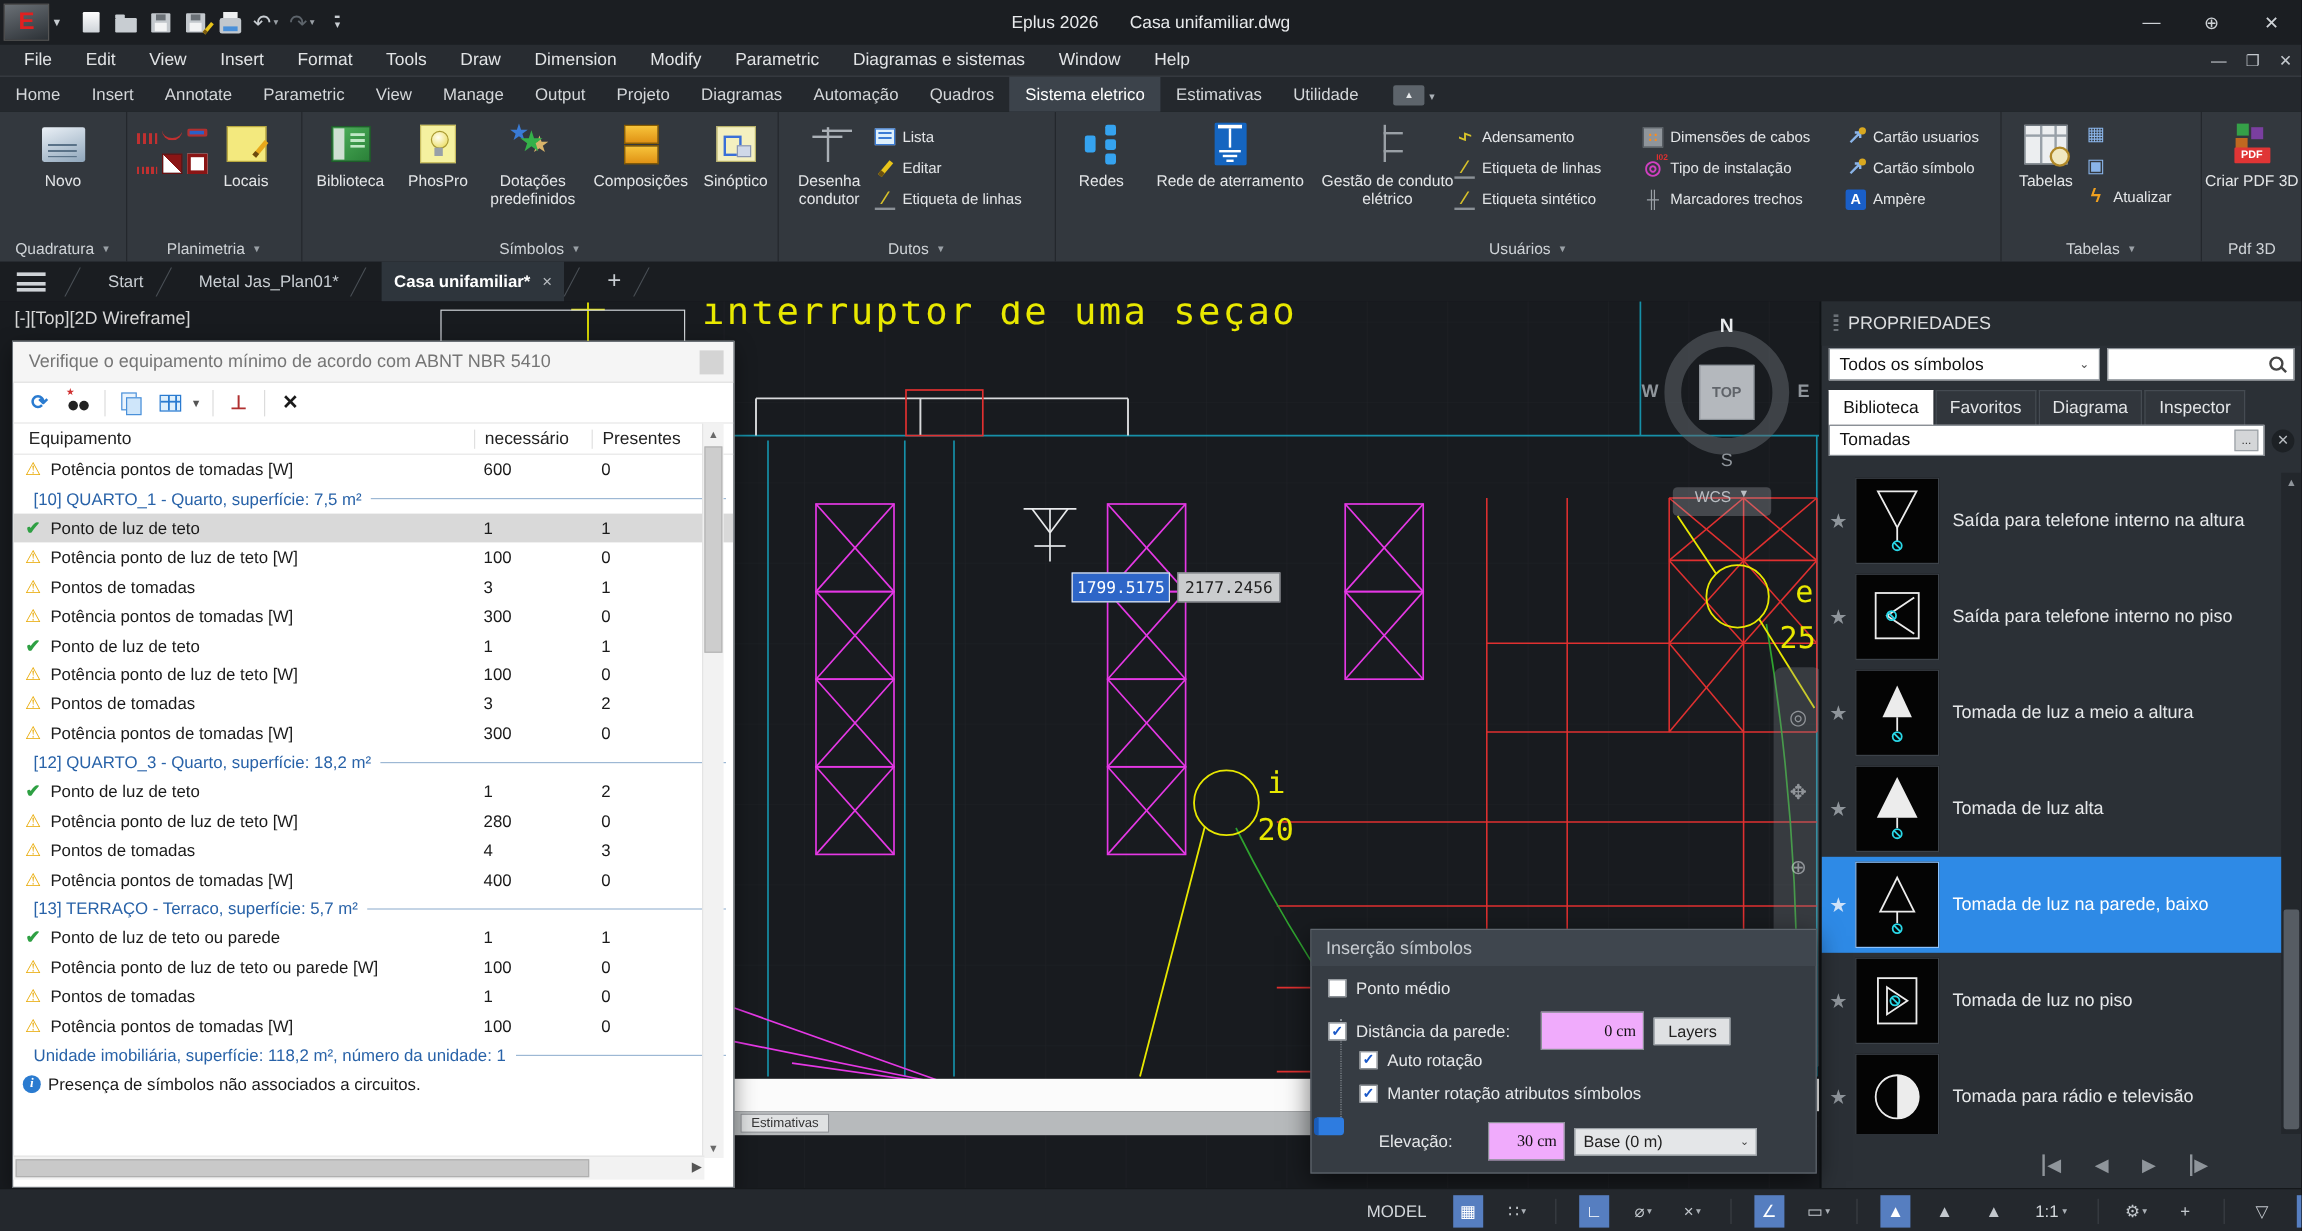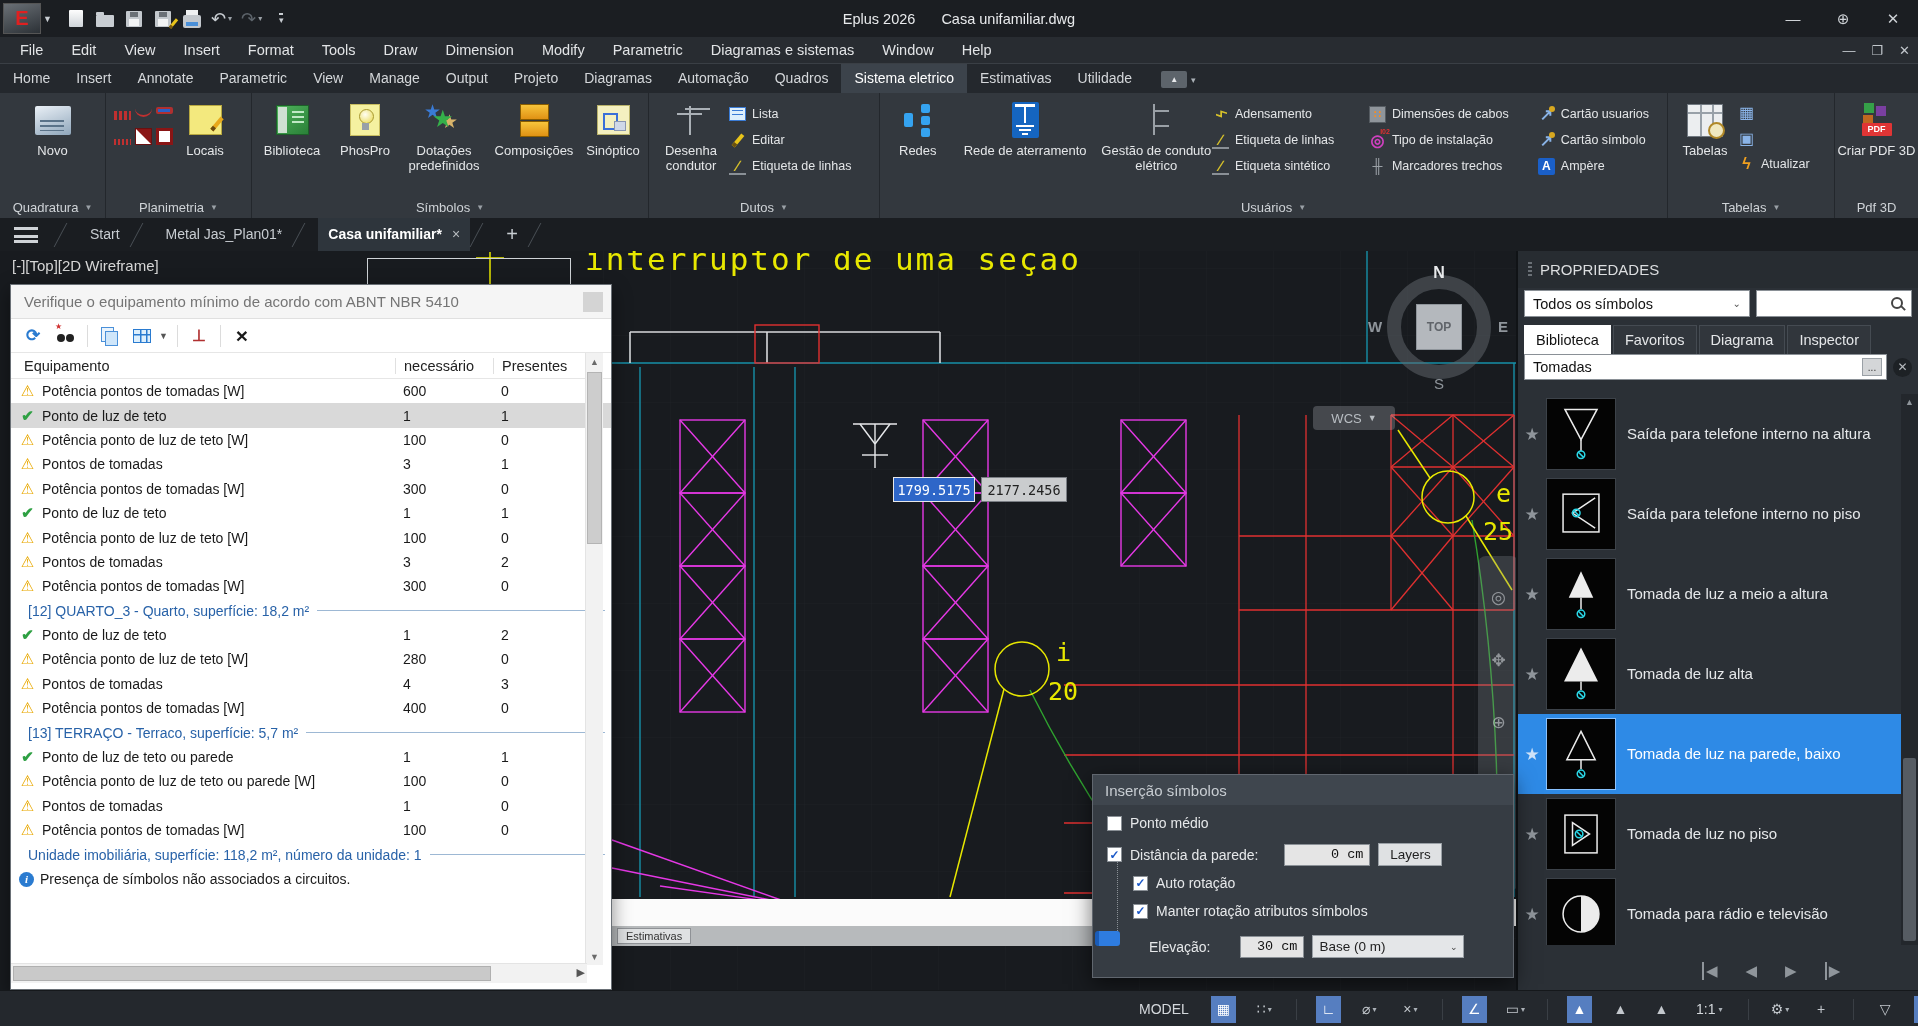--- a/index.html
+++ b/index.html
@@ -127,21 +127,21 @@
   .dtab.on .dclose{display:inline}
   .dplus{color:#c8cdd2;font-size:20px;padding:0 10px}
 
   
   .canvas-svg{position:absolute;left:0;top:251px;z-index:1}
   .vp-label{position:absolute;left:12px;top:257px;z-index:3;color:#d6d6d6;font-size:15px}
   .sel-rect{position:absolute;left:367px;top:258px;width:204px;height:33px;border:1px solid #cfd3d7;z-index:2}
   .coordbox{position:absolute;top:477px;height:25px;display:flex;align-items:center;justify-content:center;font-size:13.5px;z-index:4;font-family:"DejaVu Sans Mono",monospace}
   .coord-x{left:893px;width:82px;background:#2e66c8;border:1px solid #e8e8e8;color:#fff}
   .coord-y{left:981px;width:86px;background:#caccce;border:1px solid #7a7e84;color:#222}
-  .wcs-chip{position:absolute;left:1313px;top:406px;width:82px;height:24px;z-index:3;background:rgba(185,190,196,.28);border-radius:4px;display:flex;align-items:center;justify-content:center;gap:6px;color:#b9bec3;font-size:13px}
+  .wcs-chip{position:absolute;left:1394px;top:406px;width:82px;height:24px;z-index:3;background:rgba(185,190,196,.28);border-radius:4px;display:flex;justify-content:center;gap:6px;color:#b9bec3;font-size:13px}
   .wcs-chip .wc{font-size:9px}
   .viewcube{position:absolute;left:1380px;top:268px;width:118px;height:118px;z-index:3}
   .vc-ring{position:absolute;left:7px;top:7px;width:104px;height:104px;border-radius:50%;border:14px solid rgba(100,106,112,.5)}
   .vc-top{position:absolute;left:36px;top:36px;width:46px;height:46px;background:#b4b8bd;border:1px solid #8f959b;color:#60646a;font-size:12px;font-weight:bold;display:flex;align-items:center;justify-content:center}
   .vc-n{position:absolute;left:0;right:0;top:-4px;text-align:center;color:#e8eaec;font-weight:bold;font-size:16px}
   .vc-s{position:absolute;left:0;right:0;bottom:-6px;text-align:center;color:#8f959b;font-size:15px}
   .vc-w{position:absolute;left:-12px;top:50px;color:#8f959b;font-size:15px;font-weight:bold}
   .vc-e{position:absolute;right:-10px;top:50px;color:#8f959b;font-size:15px;font-weight:bold}
   .navbar-ov{position:absolute;left:1478px;top:556px;width:41px;height:334px;background:rgba(130,136,142,.30);border-radius:8px;z-index:3;display:flex;flex-direction:column;align-items:center;justify-content:space-around;padding:10px 0}
   .navbar-ov span{color:rgba(220,224,228,.55);font-size:17px}
@@ -234,21 +234,21 @@
   .pp-nav{position:absolute;left:184px;bottom:10px;display:flex;gap:28px}
   .pp-nav span{color:#8f959b;font-size:15px}
   .pp-nav .bl{border-left:2px solid #8f959b;padding-left:2px}
 
   
   .dialog{position:absolute;left:1092px;top:774px;width:422px;height:204px;background:#363c43;border:1px solid #60666e;z-index:20;box-shadow:0 6px 20px rgba(0,0,0,.55)}
   .dlg-title{height:30px;background:#3f464e;display:flex;align-items:center;padding-left:12px;color:#c8cdd2;font-size:15px}
   .dlg-row{position:absolute;display:flex;align-items:center;gap:8px;color:#e6e8ea;font-size:14px}
   .cb{width:15px;height:15px;background:#fff;border:1px solid #8a9096;flex:none;display:flex;align-items:center;justify-content:center}
   .cb.ck:before{content:"✓";color:#1a58c8;font-size:12px;font-weight:bold}
-  .dlg-input{height:22px;background:#e5e5e5;border:1px solid #8a9096;color:#111;font-size:13.5px;text-align:right;padding-right:6px;font-family:Liberation Mono, monospace}
+  .dlg-input{height:32px;background:#f0abfc;border:1px solid #8a9096;color:#111;font-size:13.5px;text-align:right;padding-right:6px;font-family:Liberation Serif, serif}
   .dlg-btn{height:23px;background:#dfe1e3;border:1px solid #9aa0a6;color:#222;font-size:13.5px;display:flex;align-items:center;justify-content:center}
   .dlg-select{height:23px;background:#e4e6e8;border:1px solid #9aa0a6;color:#222;font-size:13.5px;display:flex;align-items:center;justify-content:space-between;padding:0 6px}
   .dlg-select .pc{font-size:9px;color:#444}
   .dlg-guide{position:absolute;left:24px;top:74px;height:96px;border-left:1px dotted #8a9096}
   .dlg-chip{position:absolute;left:2px;top:156px;width:25px;height:15px;background:#2e7ce0;border-radius:3px;border-left:4px solid #1a5cb8}
 
   
   .statusbar{position:absolute;left:0;top:990px;width:1918px;height:36px;background:#24282d;border-top:1px solid #15181b;z-index:50}
   .sb-cluster{position:absolute;left:1133px;top:0;height:36px;display:flex;align-items:center;gap:16px}
   .sb-label{color:#d4d8dc;font-size:14px;padding:0 6px;display:flex;align-items:center;gap:3px}
@@ -785,20 +785,24 @@
     <div class="ck-rows">
 
     <div class="ck-row">
           <span class="cell-label">
             <span class="ck-ic ic-warn"></span>
             <span>Potência pontos de tomadas [W]</span>
           </span>
           <span class="cell-req">600</span>
           <span class="cell-pres">0</span>
         </div>
+        <div class="ck-section">
+          <span>[10] QUARTO_1 - Quarto, superfície: 7,5 m²</span>
+          <span class="sline"></span>
+        </div>
         <div class="ck-row sel">
           <span class="cell-label">
             <span class="ck-ic ic-check"></span>
             <span>Ponto de luz de teto</span>
           </span>
           <span class="cell-req">1</span>
           <span class="cell-pres">1</span>
         </div>
         <div class="ck-row">
           <span class="cell-label">

